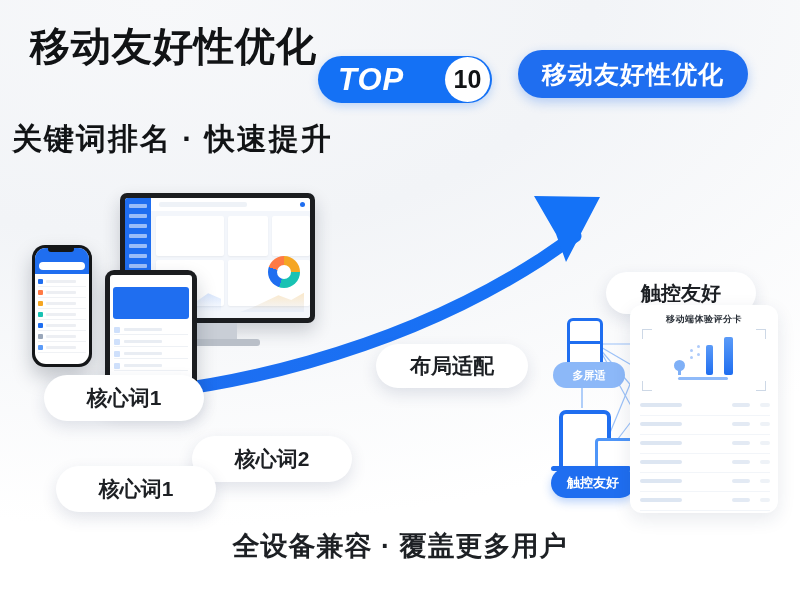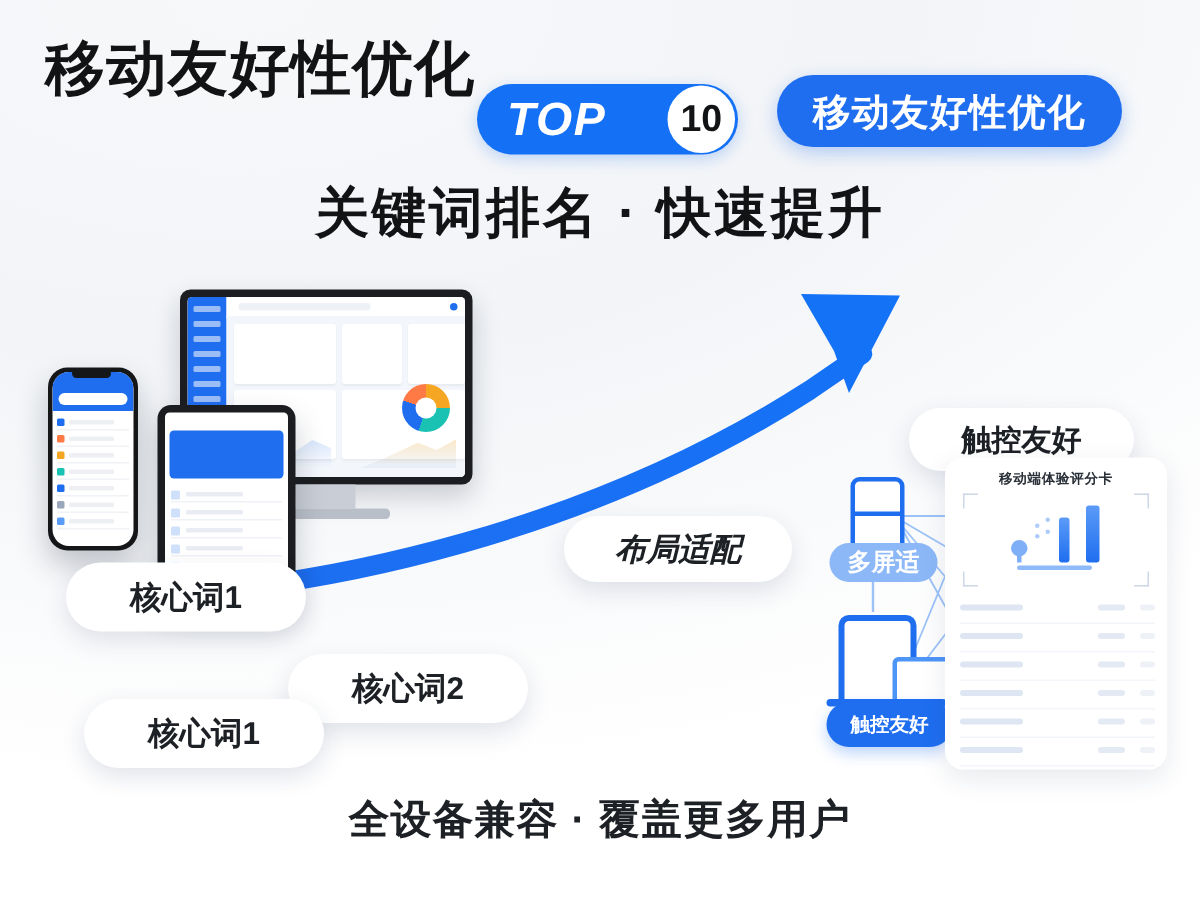--- a/index.html
+++ b/index.html
@@ -43,23 +43,23 @@
     position:absolute;left:518px;top:50px;
     height:48px;padding:0 24px;
     background:#1f6ef0;border-radius:26px;
     display:flex;align-items:center;justify-content:center;
     color:#ffffff;font-size:25px;font-weight:bold;
     letter-spacing:1px;white-space:nowrap;
     box-shadow:0 4px 12px rgba(31,110,240,.30);
   }
   .title-sub{
     position:absolute;left:0;right:0;top:122px;
-    text-align:center;
-    font-size:36px;font-weight:bold;color:#111315;
-    letter-spacing:2px;line-height:1.1;
+    text-align:left;
+    font-size:30px;font-weight:bold;color:#111315;
+    letter-spacing:2px;line-height:1.1;padding-left:12px;
   }
   .footer-line{
     position:absolute;left:0;right:0;top:528px;
     text-align:center;
     font-size:27px;font-weight:bold;color:#1d2024;
     letter-spacing:1px;
   }
   
   .arrow-svg{position:absolute;left:0;top:150px;width:800px;height:300px;}
   
@@ -67,21 +67,21 @@
     position:absolute;
     background:#ffffff;border-radius:28px;
     display:flex;align-items:center;justify-content:center;
     color:#1d2024;font-size:21px;font-weight:bold;
     white-space:nowrap;
     box-shadow:0 6px 16px rgba(30,50,90,.13);
   }
   #kw1{left:44px;top:375px;width:160px;height:46px;}
   #kw2{left:192px;top:436px;width:160px;height:46px;}
   #kw3{left:56px;top:466px;width:160px;height:46px;}
-  #layout-pill{left:376px;top:344px;width:152px;height:44px;font-style:italic;}
+  #layout-pill{left:376px;top:344px;width:152px;height:44px;}
   #touch-pill{left:606px;top:272px;width:150px;height:42px;font-size:20px;}
   
   .devices{position:absolute;left:20px;top:185px;width:320px;height:200px;}
   
   .monitor{position:absolute;left:100px;top:8px;width:195px;height:150px;}
   .monitor .screen{
     position:absolute;left:0;top:0;width:195px;height:130px;
     background:#1b1d20;border-radius:7px;padding:5px;box-sizing:border-box;
     box-shadow:0 8px 18px rgba(20,30,50,.20);
   }
@@ -182,21 +182,21 @@
   .dev-lap{
     position:absolute;left:50px;top:138px;width:34px;height:28px;
     border:3px solid #4e95f8;border-radius:4px;background:#ffffff;
   }
   .dev-lap-base{position:absolute;left:6px;top:166px;width:80px;height:5px;background:#1f6ef0;border-radius:3px;}
   .bpill{
     position:absolute;border-radius:16px;
     display:flex;align-items:center;justify-content:center;
     color:#ffffff;font-weight:bold;white-space:nowrap;
   }
-  #pill-screen{left:8px;top:62px;width:72px;height:26px;background:#8cb8f8;font-size:16px;}
+  #pill-screen{left:8px;top:62px;width:72px;height:26px;background:#8cb8f8;font-size:11px;}
   #pill-touch{left:6px;top:168px;width:84px;height:30px;background:#1f6ef0;font-size:13px;
               box-shadow:0 4px 10px rgba(31,110,240,.30);}
 </style>
 </head>
 <body>
 
 <div id="poster">
 
   <div class="title-main">移动友好性优化</div>
 

